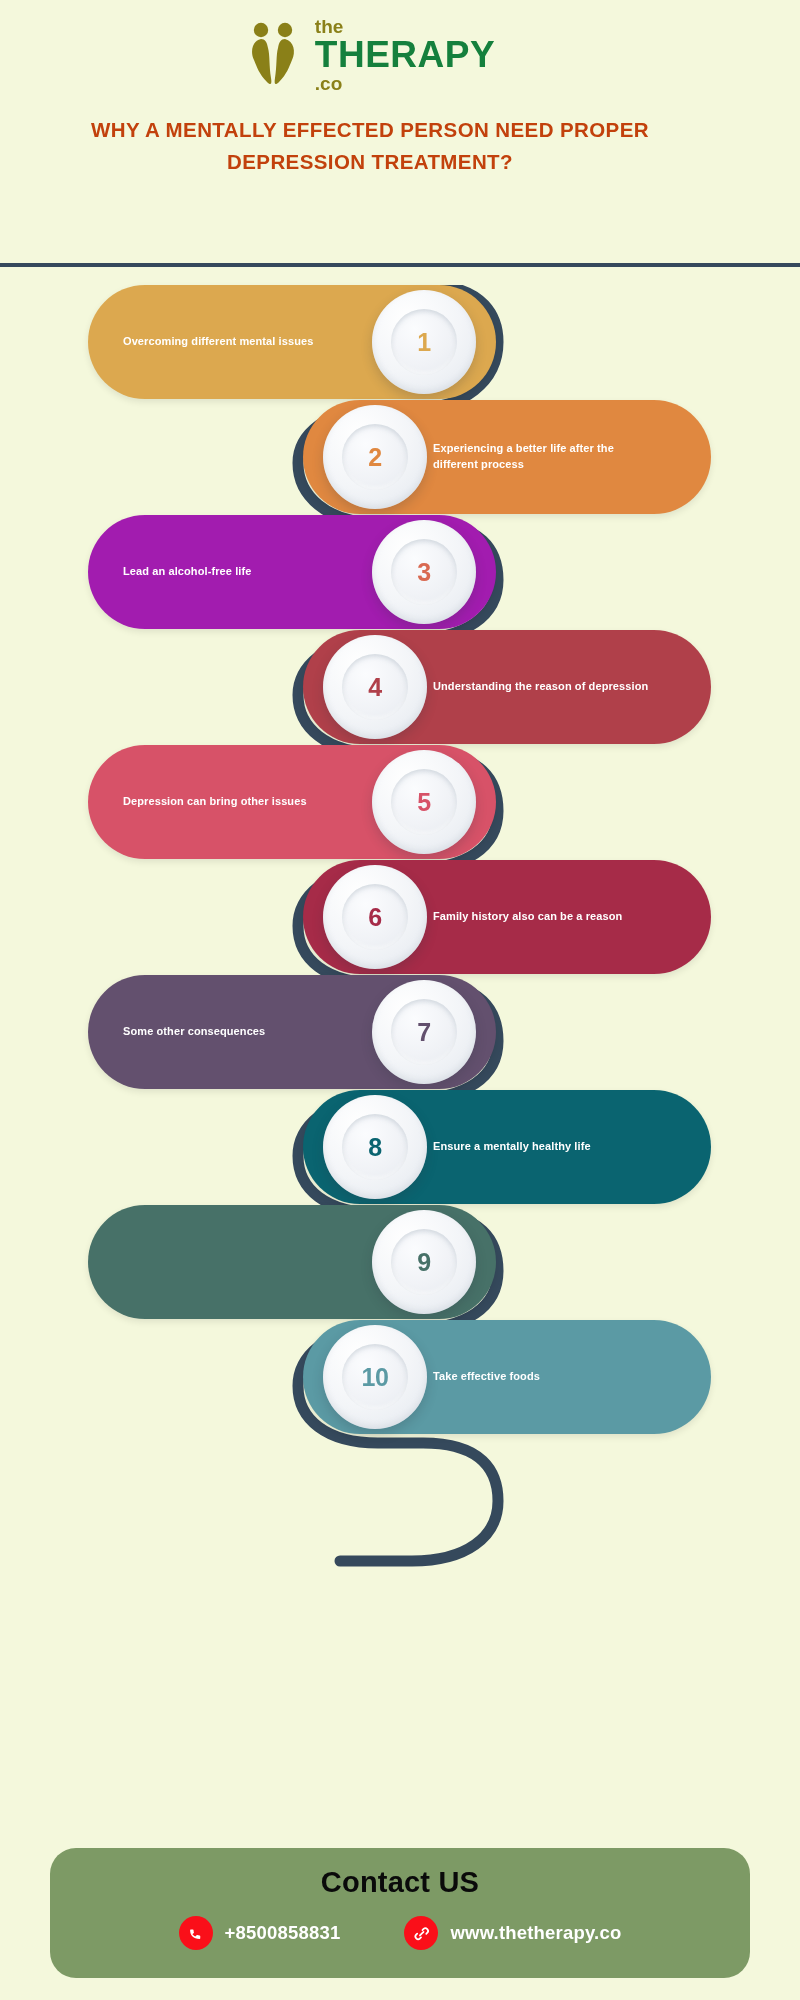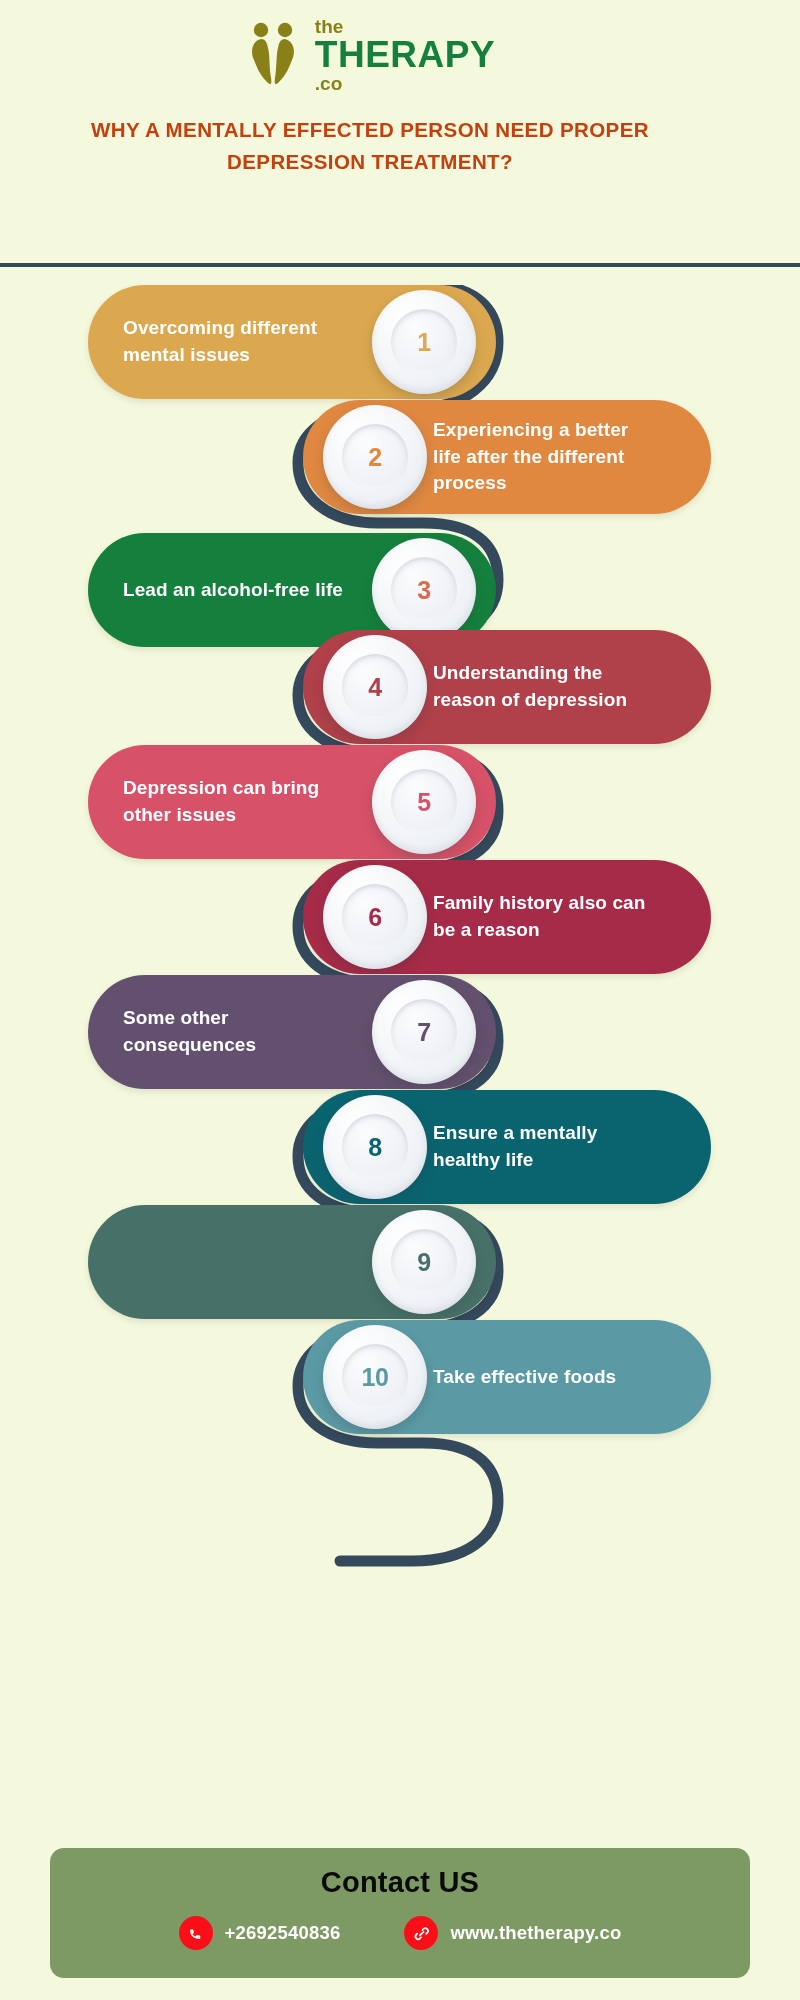--- a/index.html
+++ b/index.html
@@ -102,21 +102,21 @@
     width: 408px;
     border-radius: 57px;
     display: flex;
     align-items: center;
     box-shadow: 0 3px 7px rgba(0,0,0,0.09);
   }
   .row.left  { left: 88px;  justify-content: flex-start; }
   .row.right { left: 303px; justify-content: flex-start; }
 
   .label {
-    font-size: 19px;
+    font-size: 11px;
     font-weight: bold;
     color: #ffffff;
     line-height: 1.42;
     letter-spacing: 0.1px;
   }
   .row.left  .label { margin-left: 35px; width: 235px; }
   .row.right .label { margin-left: 18px; width: 225px; }
 
   
   .badge {
@@ -150,21 +150,21 @@
   .row.left  .badge { right: 20px; }
   .row.right .badge { left: 20px; }
 
   
   .footer {
     position: absolute;
     left: 50px;
     top: 1848px;
     width: 700px;
     height: 130px;
-    border-radius: 14px;
+    border-radius: 26px;
     background: #7d9a65;
     display: flex;
     flex-direction: column;
     align-items: center;
     z-index: 3;
   }
   .footer-title {
     font-size: 29px;
     font-weight: bold;
     color: #0a0a0a;
@@ -278,21 +278,21 @@
 
     <div class="row right" style="top: 115px; background: rgb(224, 136, 64);">
       <span class="badge">
         <span class="badge-inner">
           <span class="badge-num" style="color: rgb(224, 136, 64);">2</span>
         </span>
       </span>
       <span class="label" style="margin-left:130px;">Experiencing a better life after the different process</span>
     </div>
 
-    <div class="row left" style="top: 248px; background: #15803d;">
+    <div class="row left" style="top: 230px; background: #a21caf;">
       <span class="label">Lead an alcohol-free life</span>
       <span class="badge">
         <span class="badge-inner">
           <span class="badge-num" style="color: rgb(217, 106, 82);">3</span>
         </span>
       </span>
     </div>
 
     <div class="row right" style="top: 345px; background: rgb(176, 64, 74);">
       <span class="badge">
@@ -361,21 +361,21 @@
   <div class="footer" style="background: rgb(125, 154, 101);">
     <div class="footer-title">Contact US</div>
     <div class="footer-contacts">
 
       <div class="contact">
         <span class="contact-icon" style="background: rgb(250, 15, 25);">
           <svg viewBox="0 0 24 24" width="19" height="19" aria-hidden="true">
             <path fill="#ffffff" d="M6.6 10.8c1.1 2.2 2.9 4 5.1 5.1l1.7-1.7c.2-.2.5-.3.8-.2 1 .3 2 .5 3 .5.4 0 .8.4.8.8v2.7c0 .4-.4.8-.8.8C9.4 18.8 5.2 14.6 5.2 7.6c0-.4.4-.8.8-.8h2.7c.4 0 .8.4.8.8 0 1.1.2 2.1.5 3 .1.3 0 .6-.2.8l-1.7 1.7z"></path>
           </svg>
         </span>
-        <span class="contact-text">+2692540836</span>
+        <span class="contact-text">+8500858831</span>
       </div>
 
       <div class="contact">
         <span class="contact-icon" style="background: rgb(250, 15, 25);">
           <svg viewBox="0 0 24 24" width="19" height="19" aria-hidden="true">
             <g fill="none" stroke="#ffffff" stroke-width="2.2" stroke-linecap="round">
               <path d="M10 14.5 14.5 10"></path>
               <path d="M13.2 7.6l1.4-1.4a3.4 3.4 0 0 1 4.8 4.8l-1.4 1.4"></path>
               <path d="M11.4 16.9l-1.4 1.4a3.4 3.4 0 0 1-4.8-4.8l1.4-1.4"></path>
             </g>

